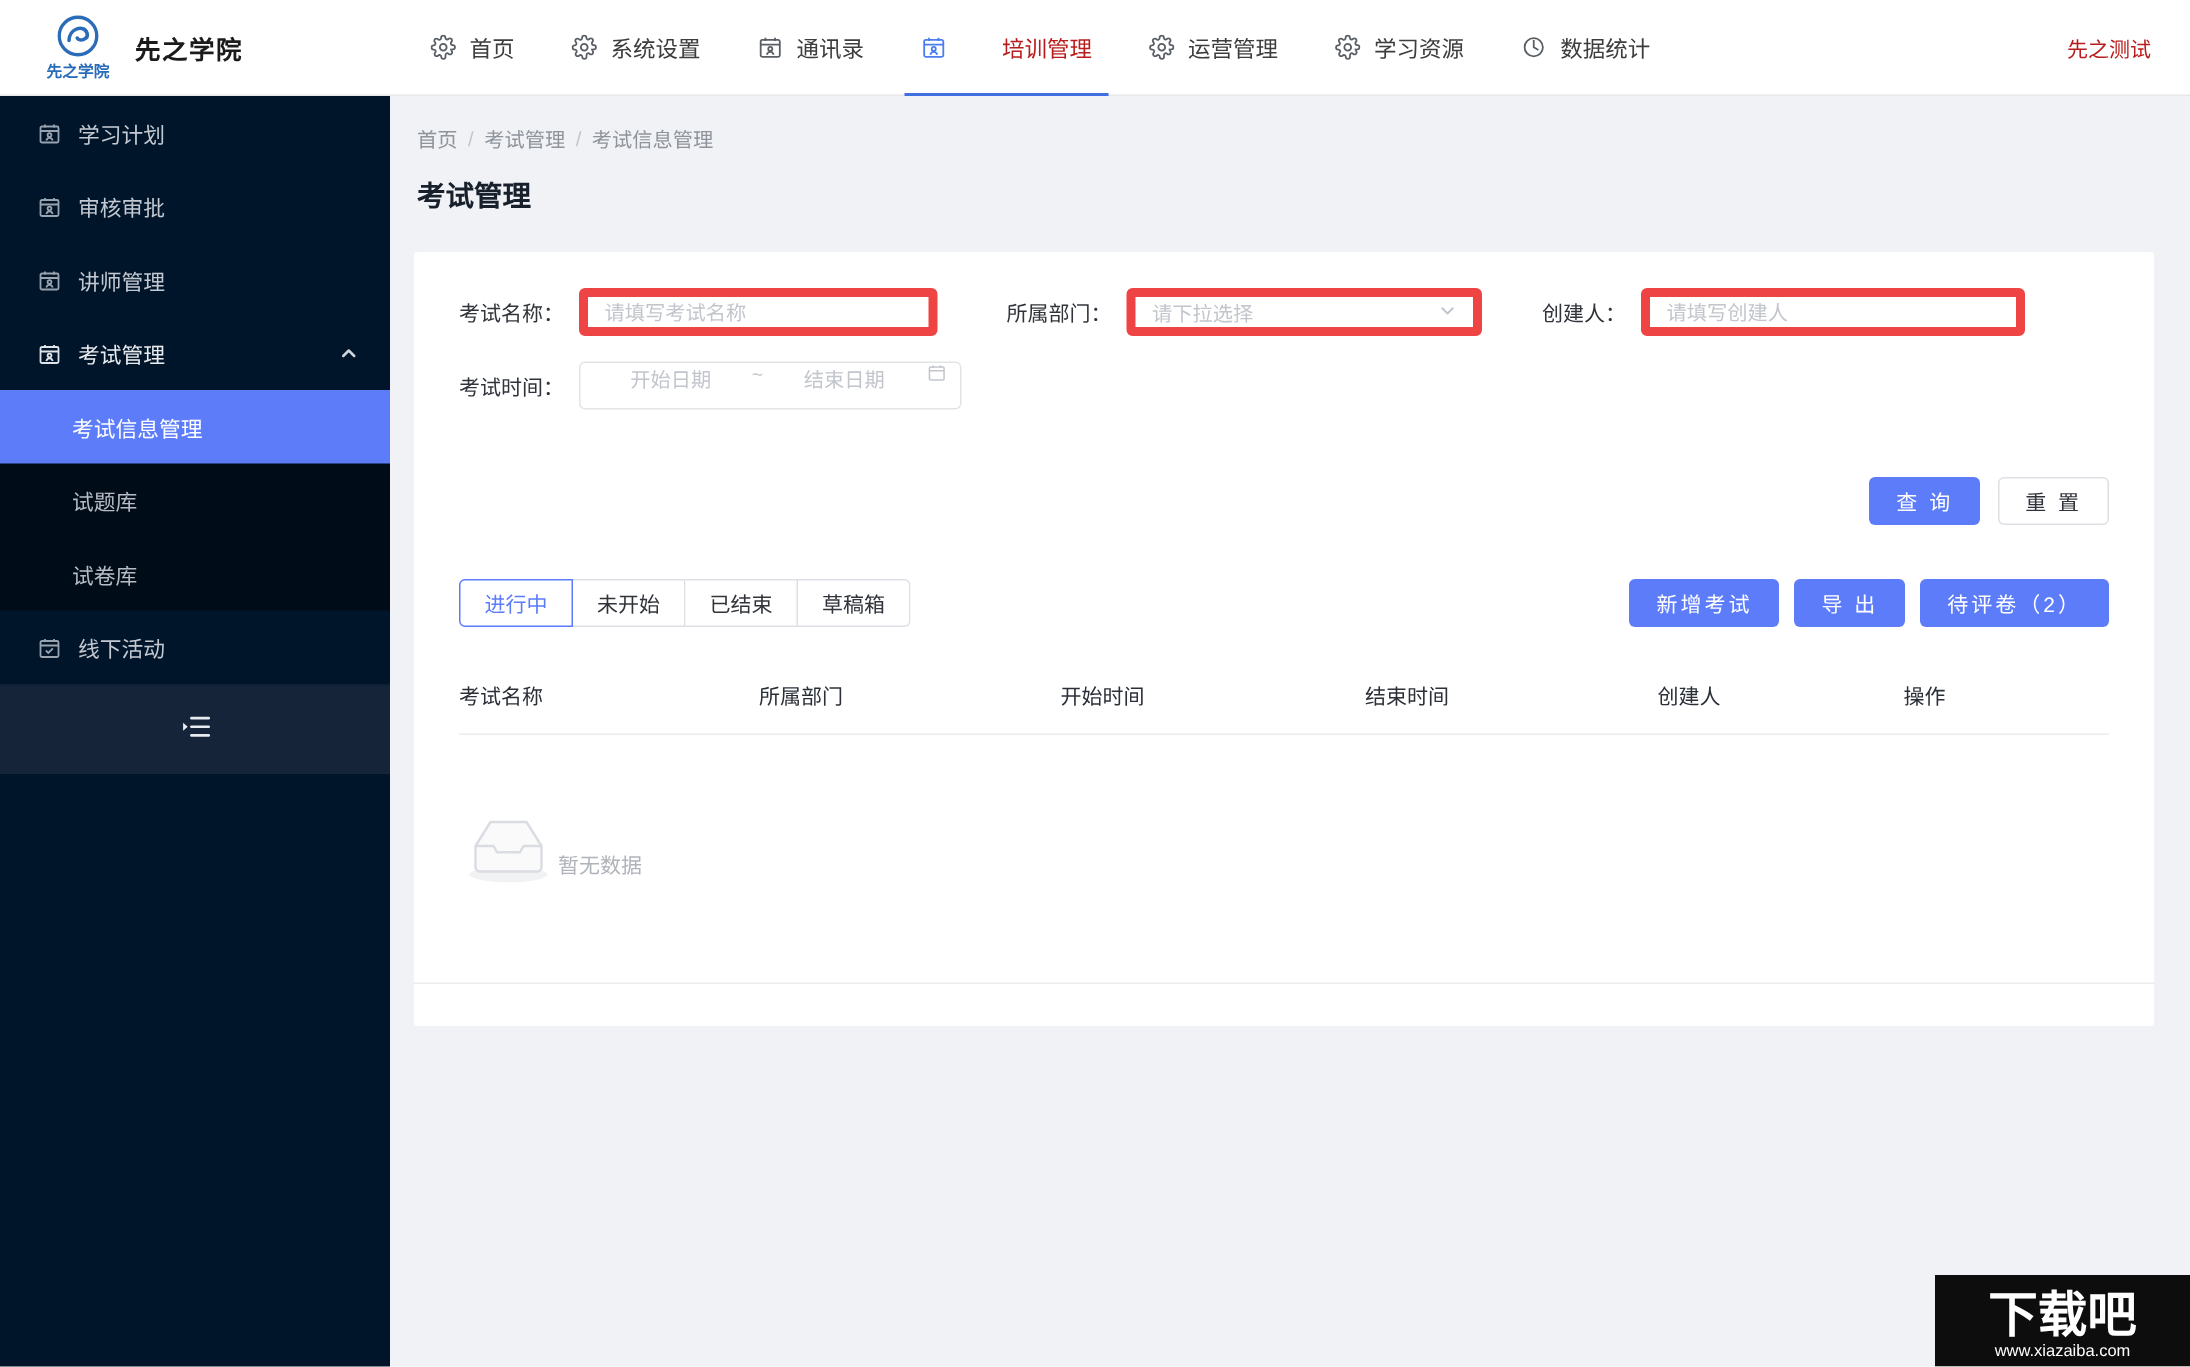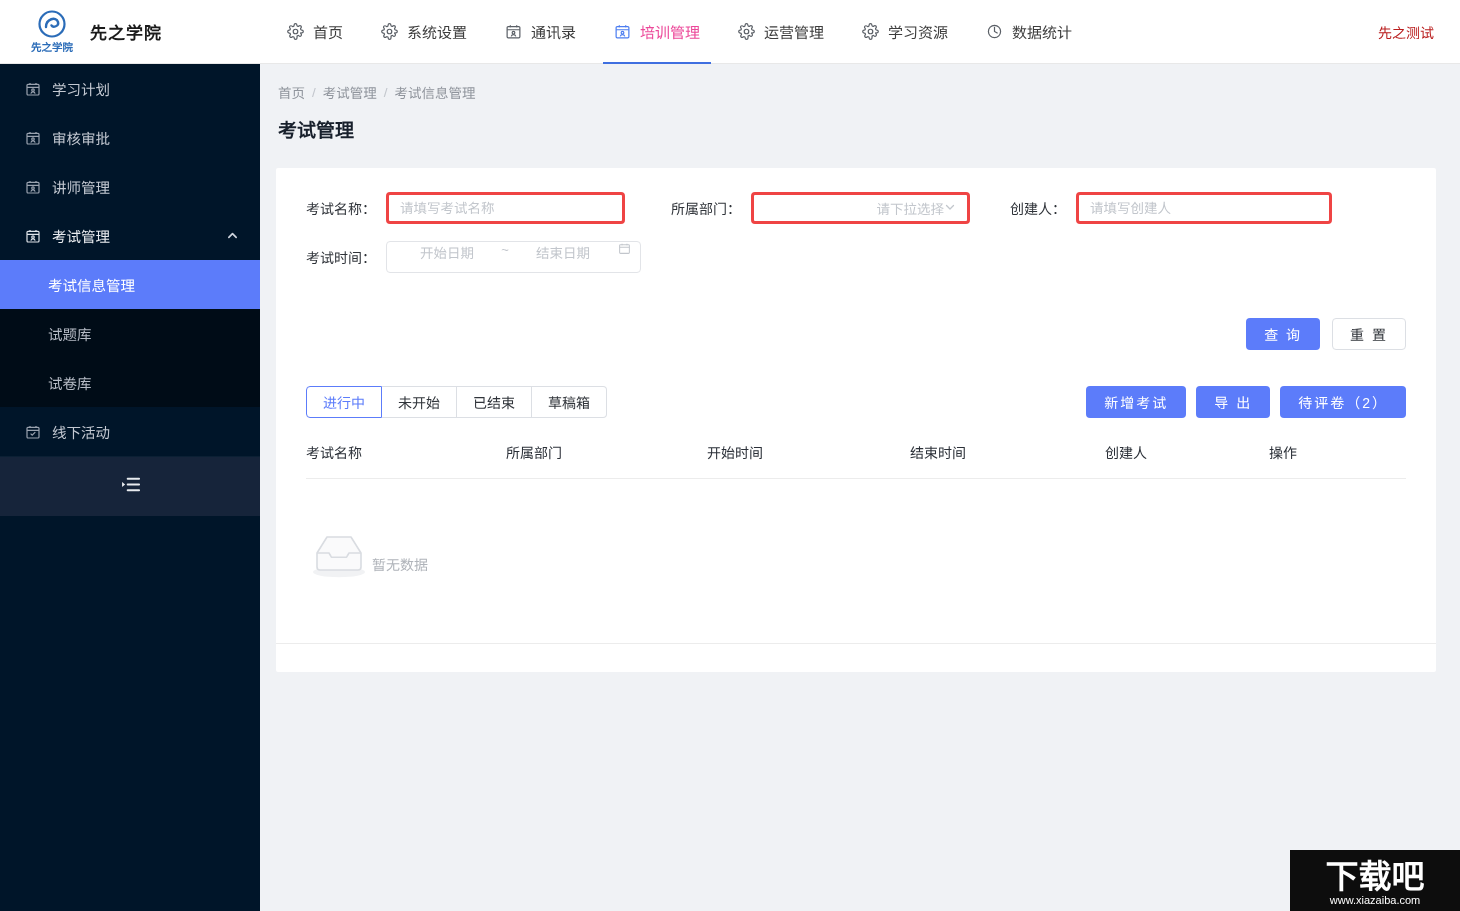--- a/index.html
+++ b/index.html
@@ -51,21 +51,21 @@
     align-items: center;
     height: 64px;
     padding: 0 19px;
     font-size: 15px;
     color: #3d3d3d;
     cursor: pointer;
     position: relative;
     white-space: nowrap;
   }
   .nav-item .nav-ico { margin-right: 9px; display: flex; align-items: center; }
-  .nav-item.active { color: #ec4899; }
+  .nav-item.active { color: #b91c1c; gap: 28px; }
   .nav-item.active::after {
     content: "";
     position: absolute;
     left: 8px; right: 8px; bottom: 0;
     height: 2px;
     background: #3f6fe0;
   }
   .topbar-user {
     margin-left: auto;
     margin-right: 26px;
@@ -175,34 +175,34 @@
   }
   .form-field { display: flex; align-items: center; }
   .f-label {
     font-size: 14px;
     color: #30343a;
     white-space: nowrap;
     margin-right: 10px;
   }
   .f-input {
     height: 32px;
-    border: 3px solid #ef4444;
+    border: 6px solid #ef4444;
     border-radius: 4px;
     background: #fff;
     font-size: 13.5px;
     color: #30343a;
     padding: 0 11px;
     display: flex;
     align-items: center;
     outline: none;
     font-family: inherit;
   }
   .f-input::placeholder { color: #c2c6cc; }
   .w-name { width: 239px; }
-  .w-dept { width: 219px; justify-content: flex-end; cursor: pointer; }
+  .w-dept { width: 237px; justify-content: space-between; cursor: pointer; }
   .w-creator { width: 256px; }
   .gap-a { margin-left: 46px; }
   .gap-b { margin-left: 40px; }
   .sel-text { color: #c2c6cc; font-size: 13.5px; }
   .date-box {
     width: 255px;
     height: 32px;
     border: 1px solid #e2e4e8;
     border-radius: 4px;
     display: flex;
@@ -266,21 +266,21 @@
   .tab:last-child { border-radius: 0 4px 4px 0; }
   .tab.active {
     color: #5c7cfa;
     border-color: #5c7cfa;
     border-left-width: 1px;
     z-index: 2;
   }
   .actions { margin-left: auto; display: flex; gap: 10px; }
 
   
-  .table { margin-top: 24px; }
+  .table { margin-top: 35px; }
   .thead {
     display: flex;
     font-size: 14px;
     color: #2b3038;
     padding-bottom: 16px;
     border-bottom: 1px solid #ececec;
   }
   .th-0 { width: 200px; }
   .th-1 { width: 201px; }
   .th-2 { width: 203px; }

